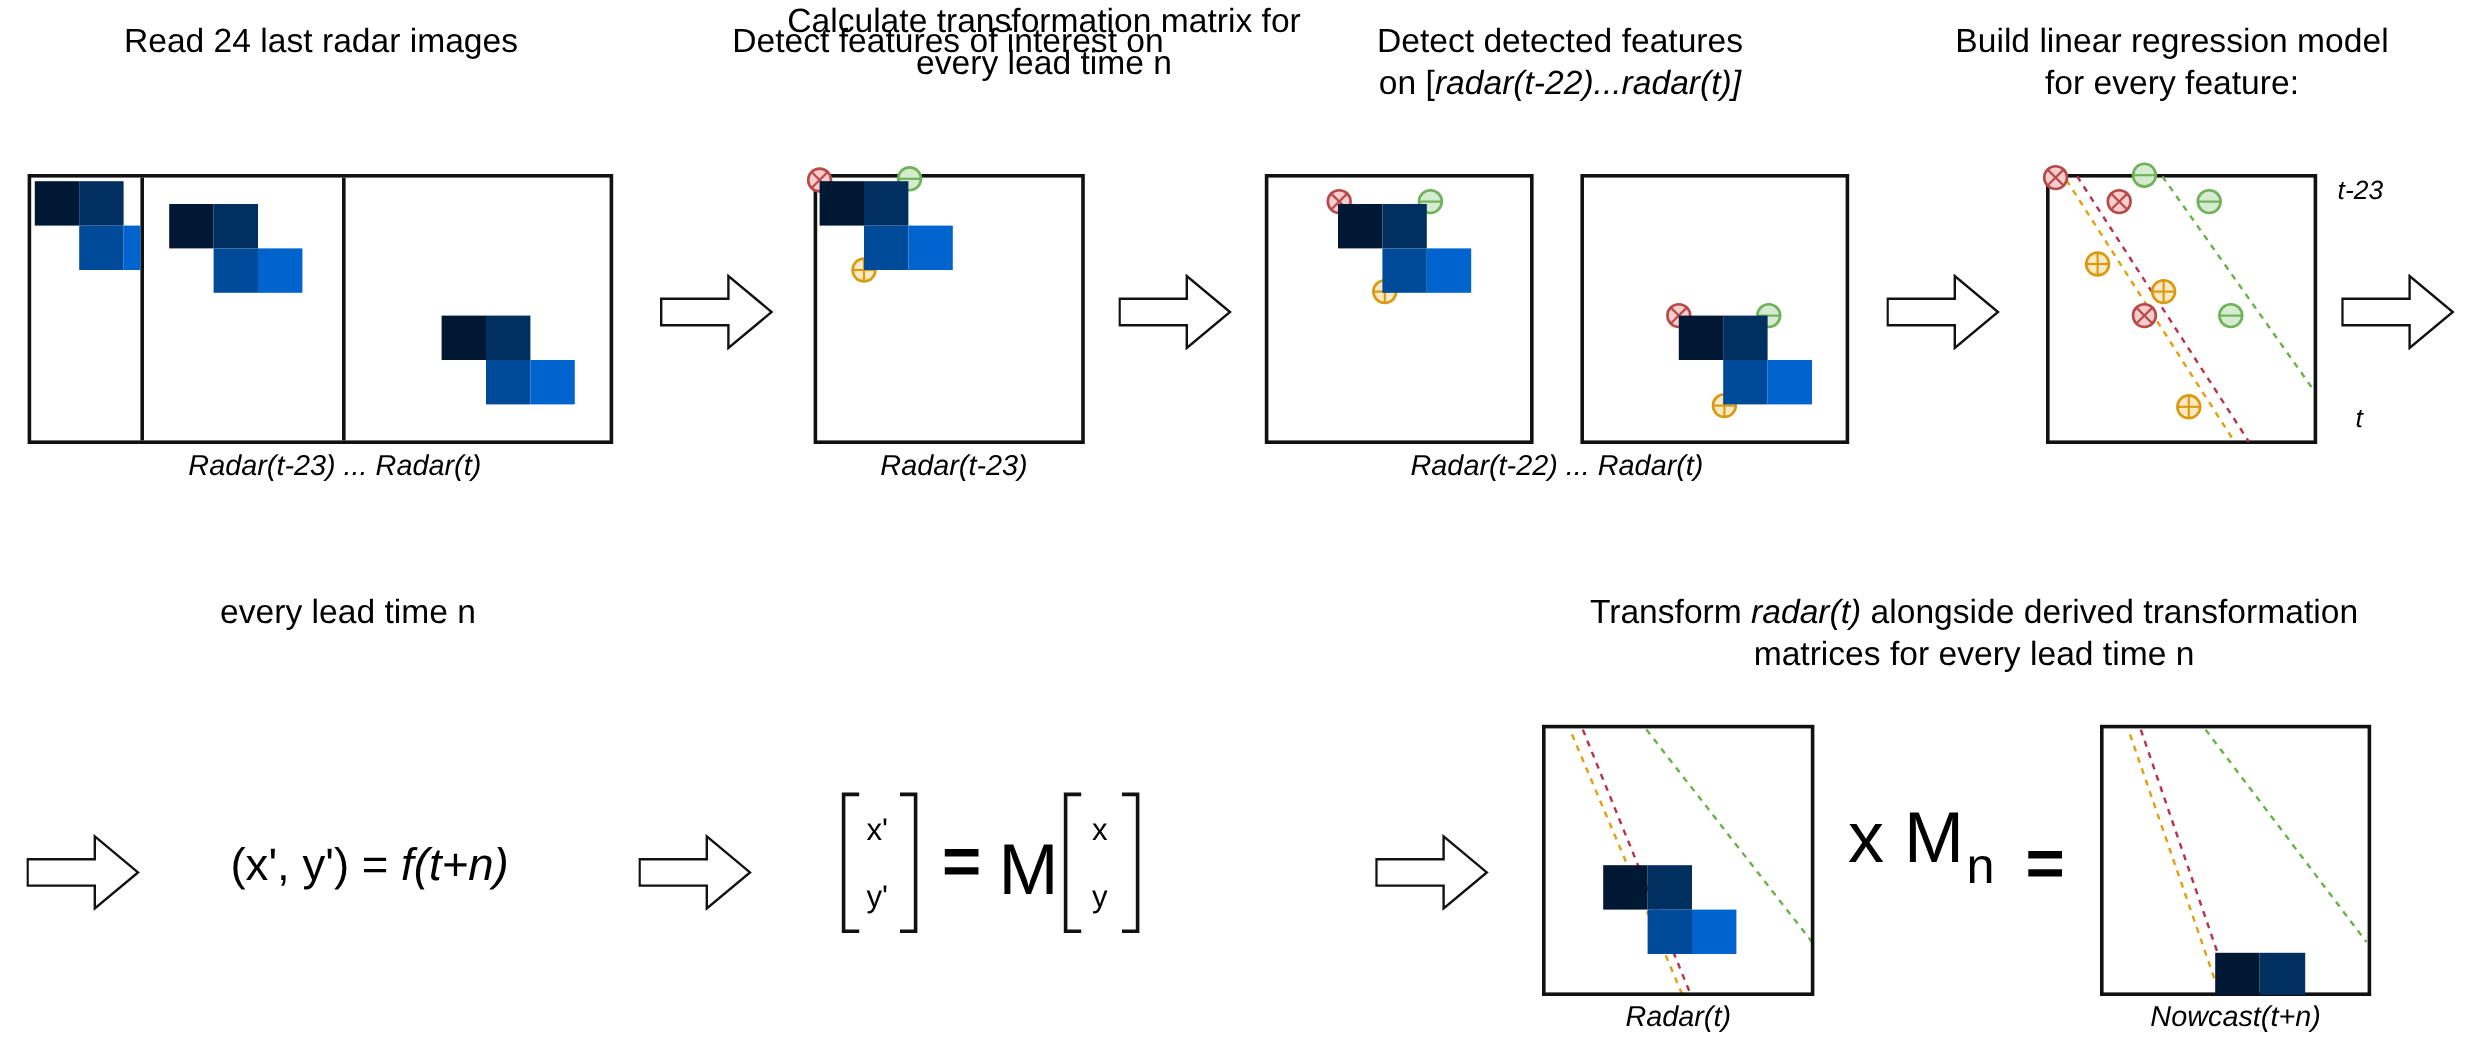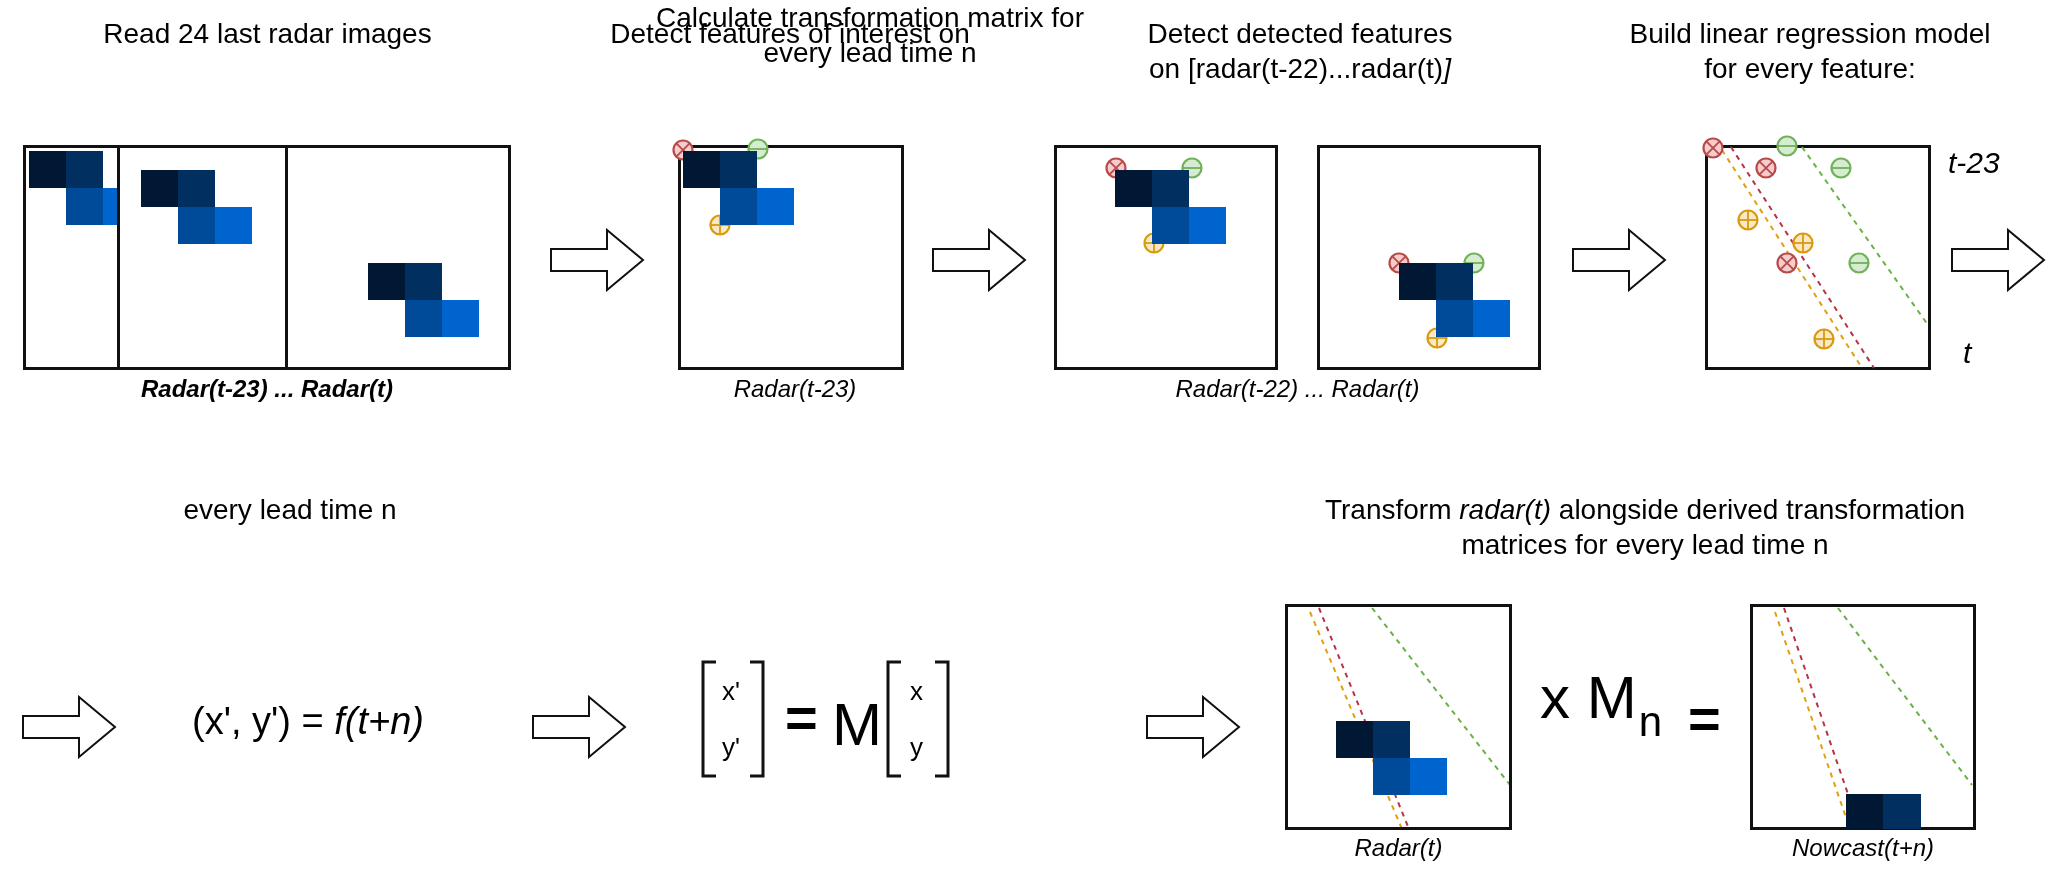--- a/index.html
+++ b/index.html
@@ -10,21 +10,21 @@
   .caption { position:absolute; font-size:24px; font-style:italic; text-align:center; white-space:nowrap; }
   .box { position:absolute; border:3px solid #111; box-sizing:border-box; background:#fff; }
   .divider { position:absolute; width:3px; background:#111; }
   .cell { position:absolute; width:37px; height:37px; }
   .c1 { background:#001833; }
   .c2 { background:#002f60; }
   .c3 { background:#004b99; }
   .c4 { background:#0064cf; }
   .arrow { position:absolute; width:96px; height:64px; }
   .eq { position:absolute; white-space:nowrap; }
-  .lbl { position:absolute; font-size:30px; font-style:italic; }
+  .lbl { position:absolute; font-size:22px; font-style:italic; }
   svg.lines { position:absolute; left:0; top:0; }
 </style>
 </head>
 <body>
 
 <div class="title" data-name="step-read-title" style="left:40px; top:16px; width:455px;">
   <span data-name="step-read-title-text">Read 24 last radar images</span>
 </div>
 <div class="box" data-name="radar-stack" style="left:23px; top:145px; width:488px; height:225px;">
   <div class="divider" data-name="stack-divider-1" style="left:91px; top:0; height:219px;"></div>
@@ -38,21 +38,21 @@
   <div class="cell c1" data-name="radar-cell" style="left:115px; top:22px;"></div>
   <div class="cell c2" data-name="radar-cell" style="left:152px; top:22px;"></div>
   <div class="cell c3" data-name="radar-cell" style="left:152px; top:59px;"></div>
   <div class="cell c4" data-name="radar-cell" style="left:189px; top:59px;"></div>
 
   <div class="cell c1" data-name="radar-cell" style="left:342px; top:115px;"></div>
   <div class="cell c2" data-name="radar-cell" style="left:379px; top:115px;"></div>
   <div class="cell c3" data-name="radar-cell" style="left:379px; top:152px;"></div>
   <div class="cell c4" data-name="radar-cell" style="left:416px; top:152px;"></div>
 </div>
-<div class="caption" data-name="step-read-caption" style="left:23px; top:375px; width:488px;font-weight:bold;">Radar(t-23) ... Radar(t)</div>
+<div class="caption" data-name="step-read-caption" style="left:35px; top:375px; width:488px;">Radar(t-23) ... Radar(t)</div>
 
 <svg class="arrow" data-name="arrow-right-icon" style="left:550px; top:228px;" viewBox="0 0 96 64">
   <polygon points="1,21 57,21 57,2 93,32 57,62 57,43 1,43" fill="#fff" stroke="#111" stroke-width="2"></polygon>
 </svg>
 
 <div class="title" data-name="step-detect-title" style="left:590px; top:16px; width:400px;">
   <div data-name="step-detect-title-line1">Detect features of interest on</div>
 </div>
 <div class="box" data-name="radar-t-23-box" style="left:678px; top:145px; width:226px; height:225px;">
   <div class="cell c1" data-name="radar-cell" style="left:2px; top:3px;"></div>
@@ -62,21 +62,21 @@
 </div>
 <div class="caption" data-name="step-detect-caption" style="left:682px; top:375px; width:226px;">Radar(t-23)</div>
 
 <svg class="arrow" data-name="arrow-right-icon" style="left:932px; top:228px;" viewBox="0 0 96 64">
   <polygon points="1,21 57,21 57,2 93,32 57,62 57,43 1,43" fill="#fff" stroke="#111" stroke-width="2"></polygon>
 </svg>
 
 <div class="title" data-name="step-track-title" style="left:1100px; top:16px; width:400px;">
   <div data-name="step-track-title-line1">Detect detected features</div>
   <div data-name="step-track-title-line2">
-    <span data-name="step-track-title-prefix">on [</span><span data-name="step-track-title-italic" style="">radar(t-22)...radar(t)</span><span data-name="step-track-title-suffix" style="font-style:italic;">]</span>
+    <span data-name="step-track-title-prefix">on [</span><span data-name="step-track-title-italic" style="font-style:italic;">radar(t-22)...radar(t)</span><span data-name="step-track-title-suffix" style="font-style:italic;">]</span>
   </div>
 </div>
 <div class="box" data-name="radar-t-22-box" style="left:1054px; top:145px; width:224px; height:225px;">
   <div class="cell c1" data-name="radar-cell" style="left:58px; top:22px;"></div>
   <div class="cell c2" data-name="radar-cell" style="left:95px; top:22px;"></div>
   <div class="cell c3" data-name="radar-cell" style="left:95px; top:59px;"></div>
   <div class="cell c4" data-name="radar-cell" style="left:132px; top:59px;"></div>
 </div>
 <div class="box" data-name="radar-t-box" style="left:1317px; top:145px; width:224px; height:225px;">
   <div class="cell c1" data-name="radar-cell" style="left:79px; top:115px;"></div>

